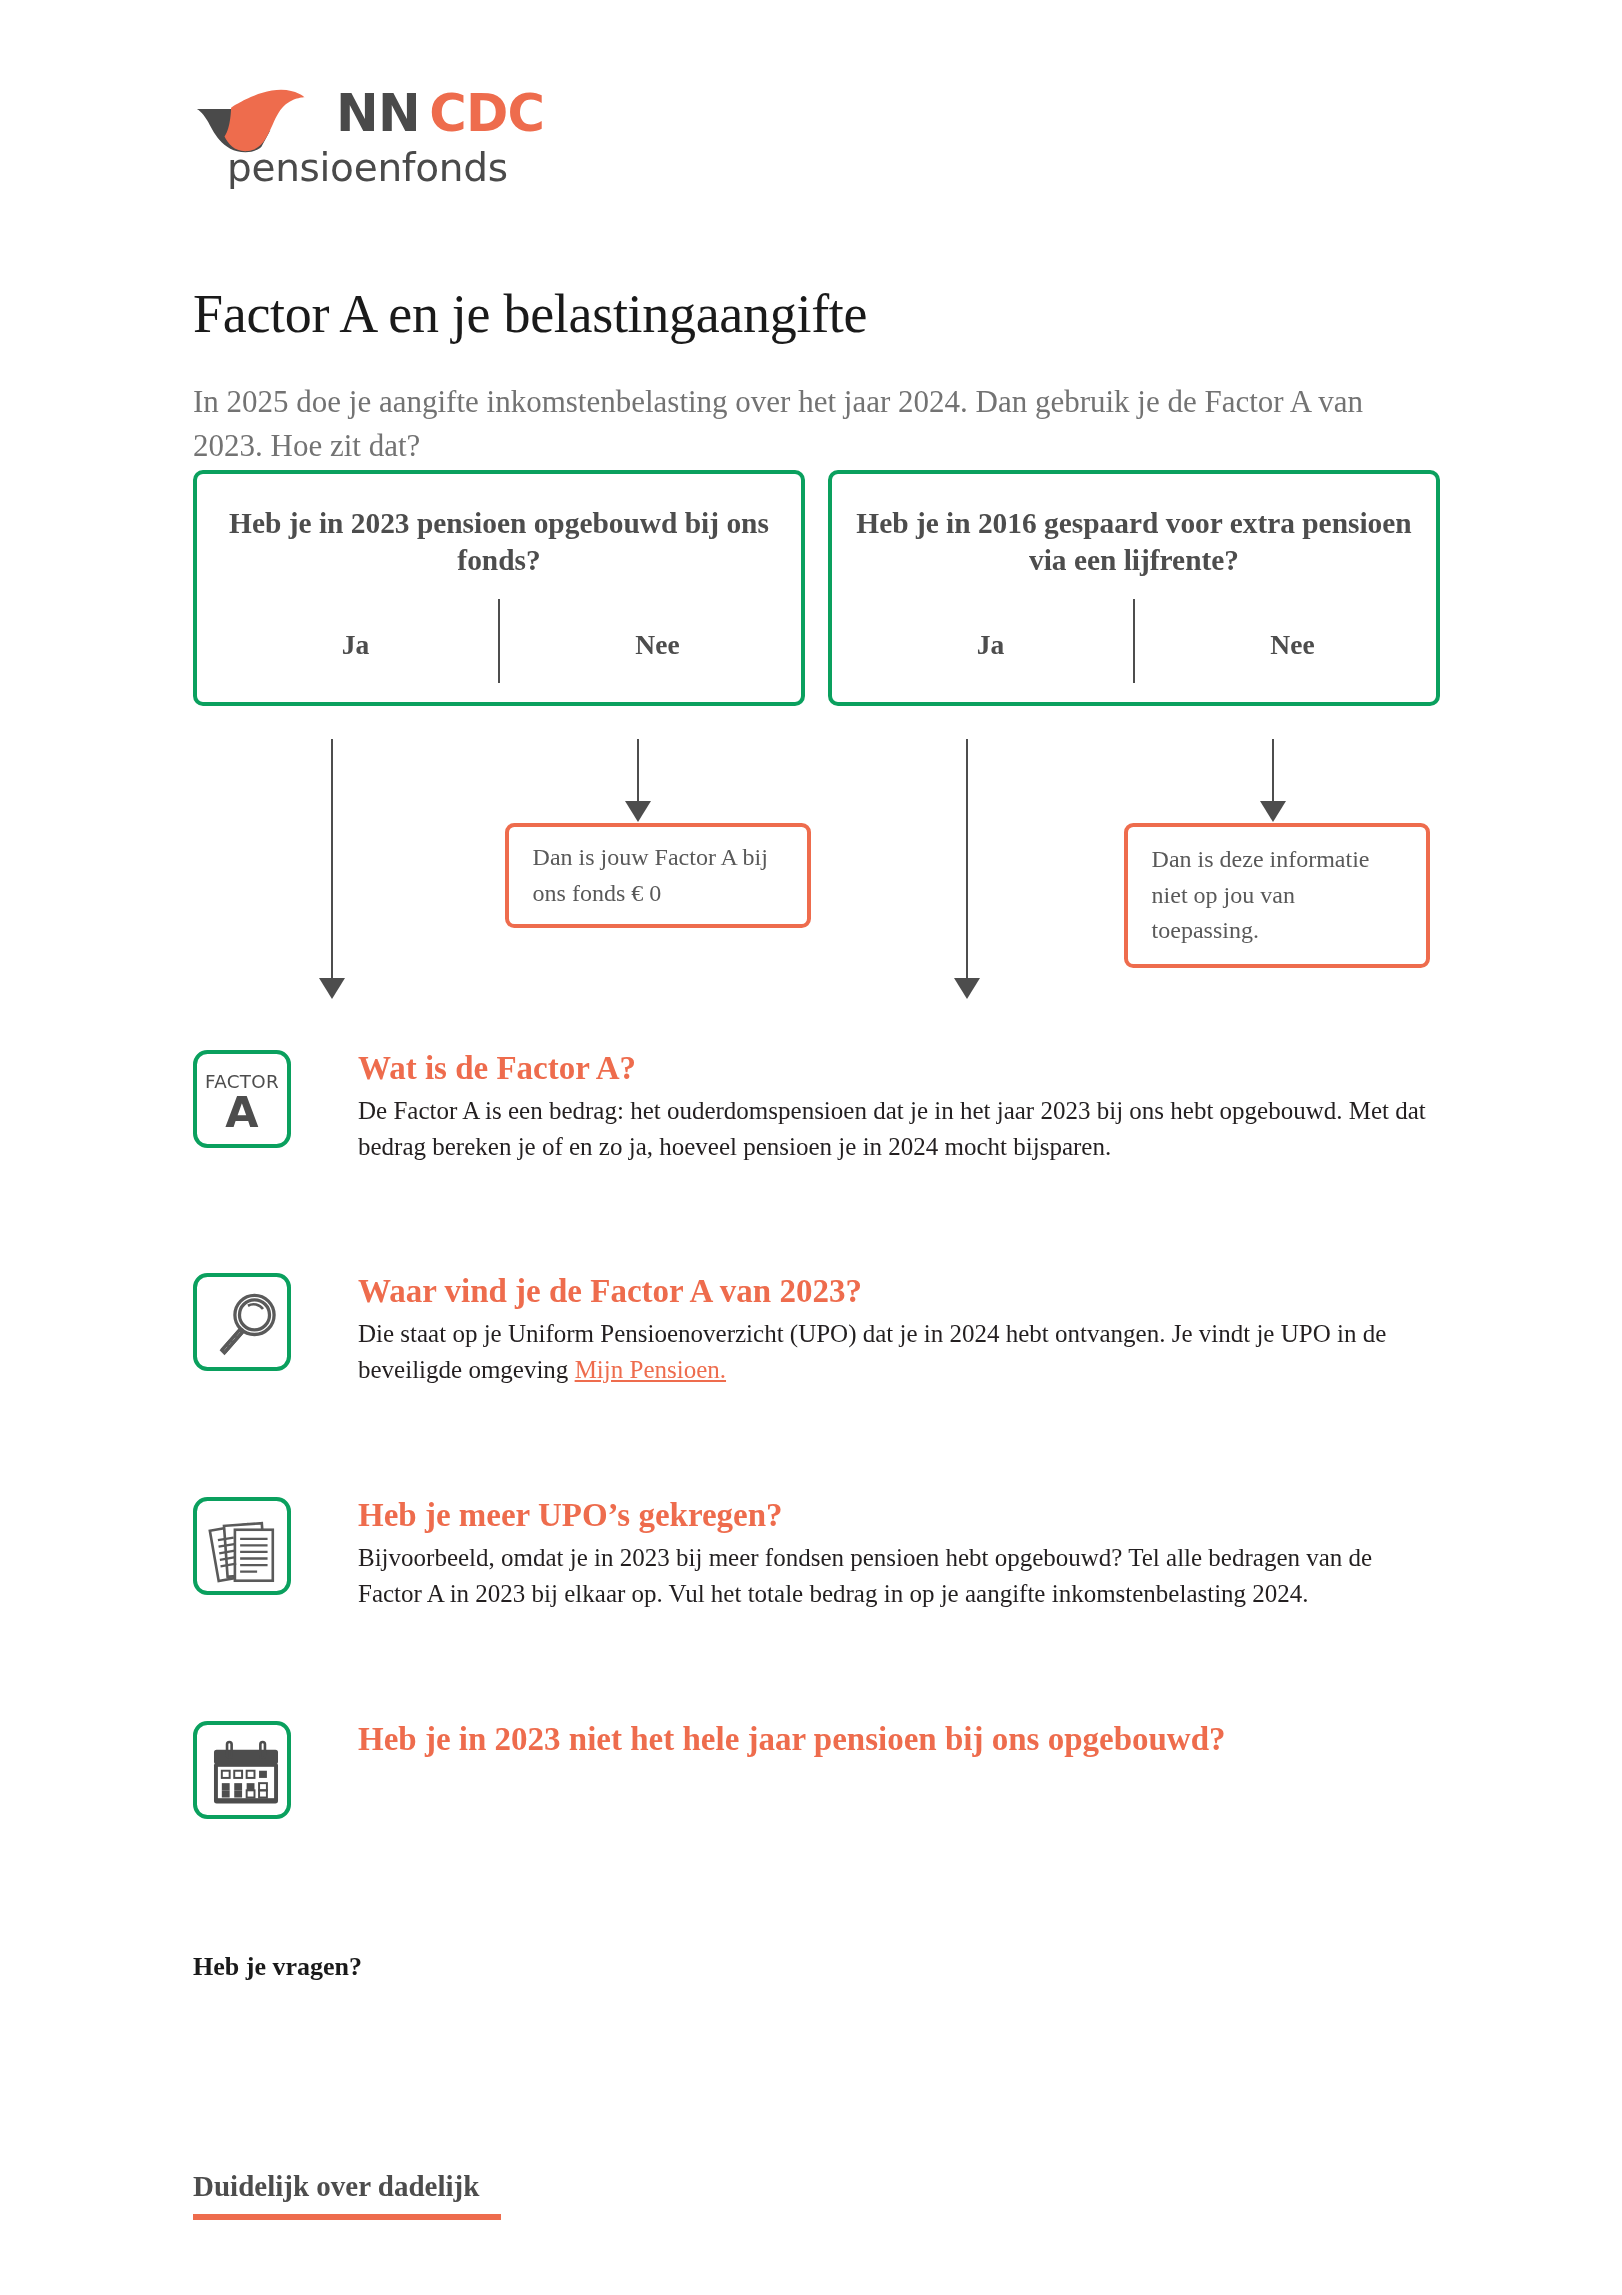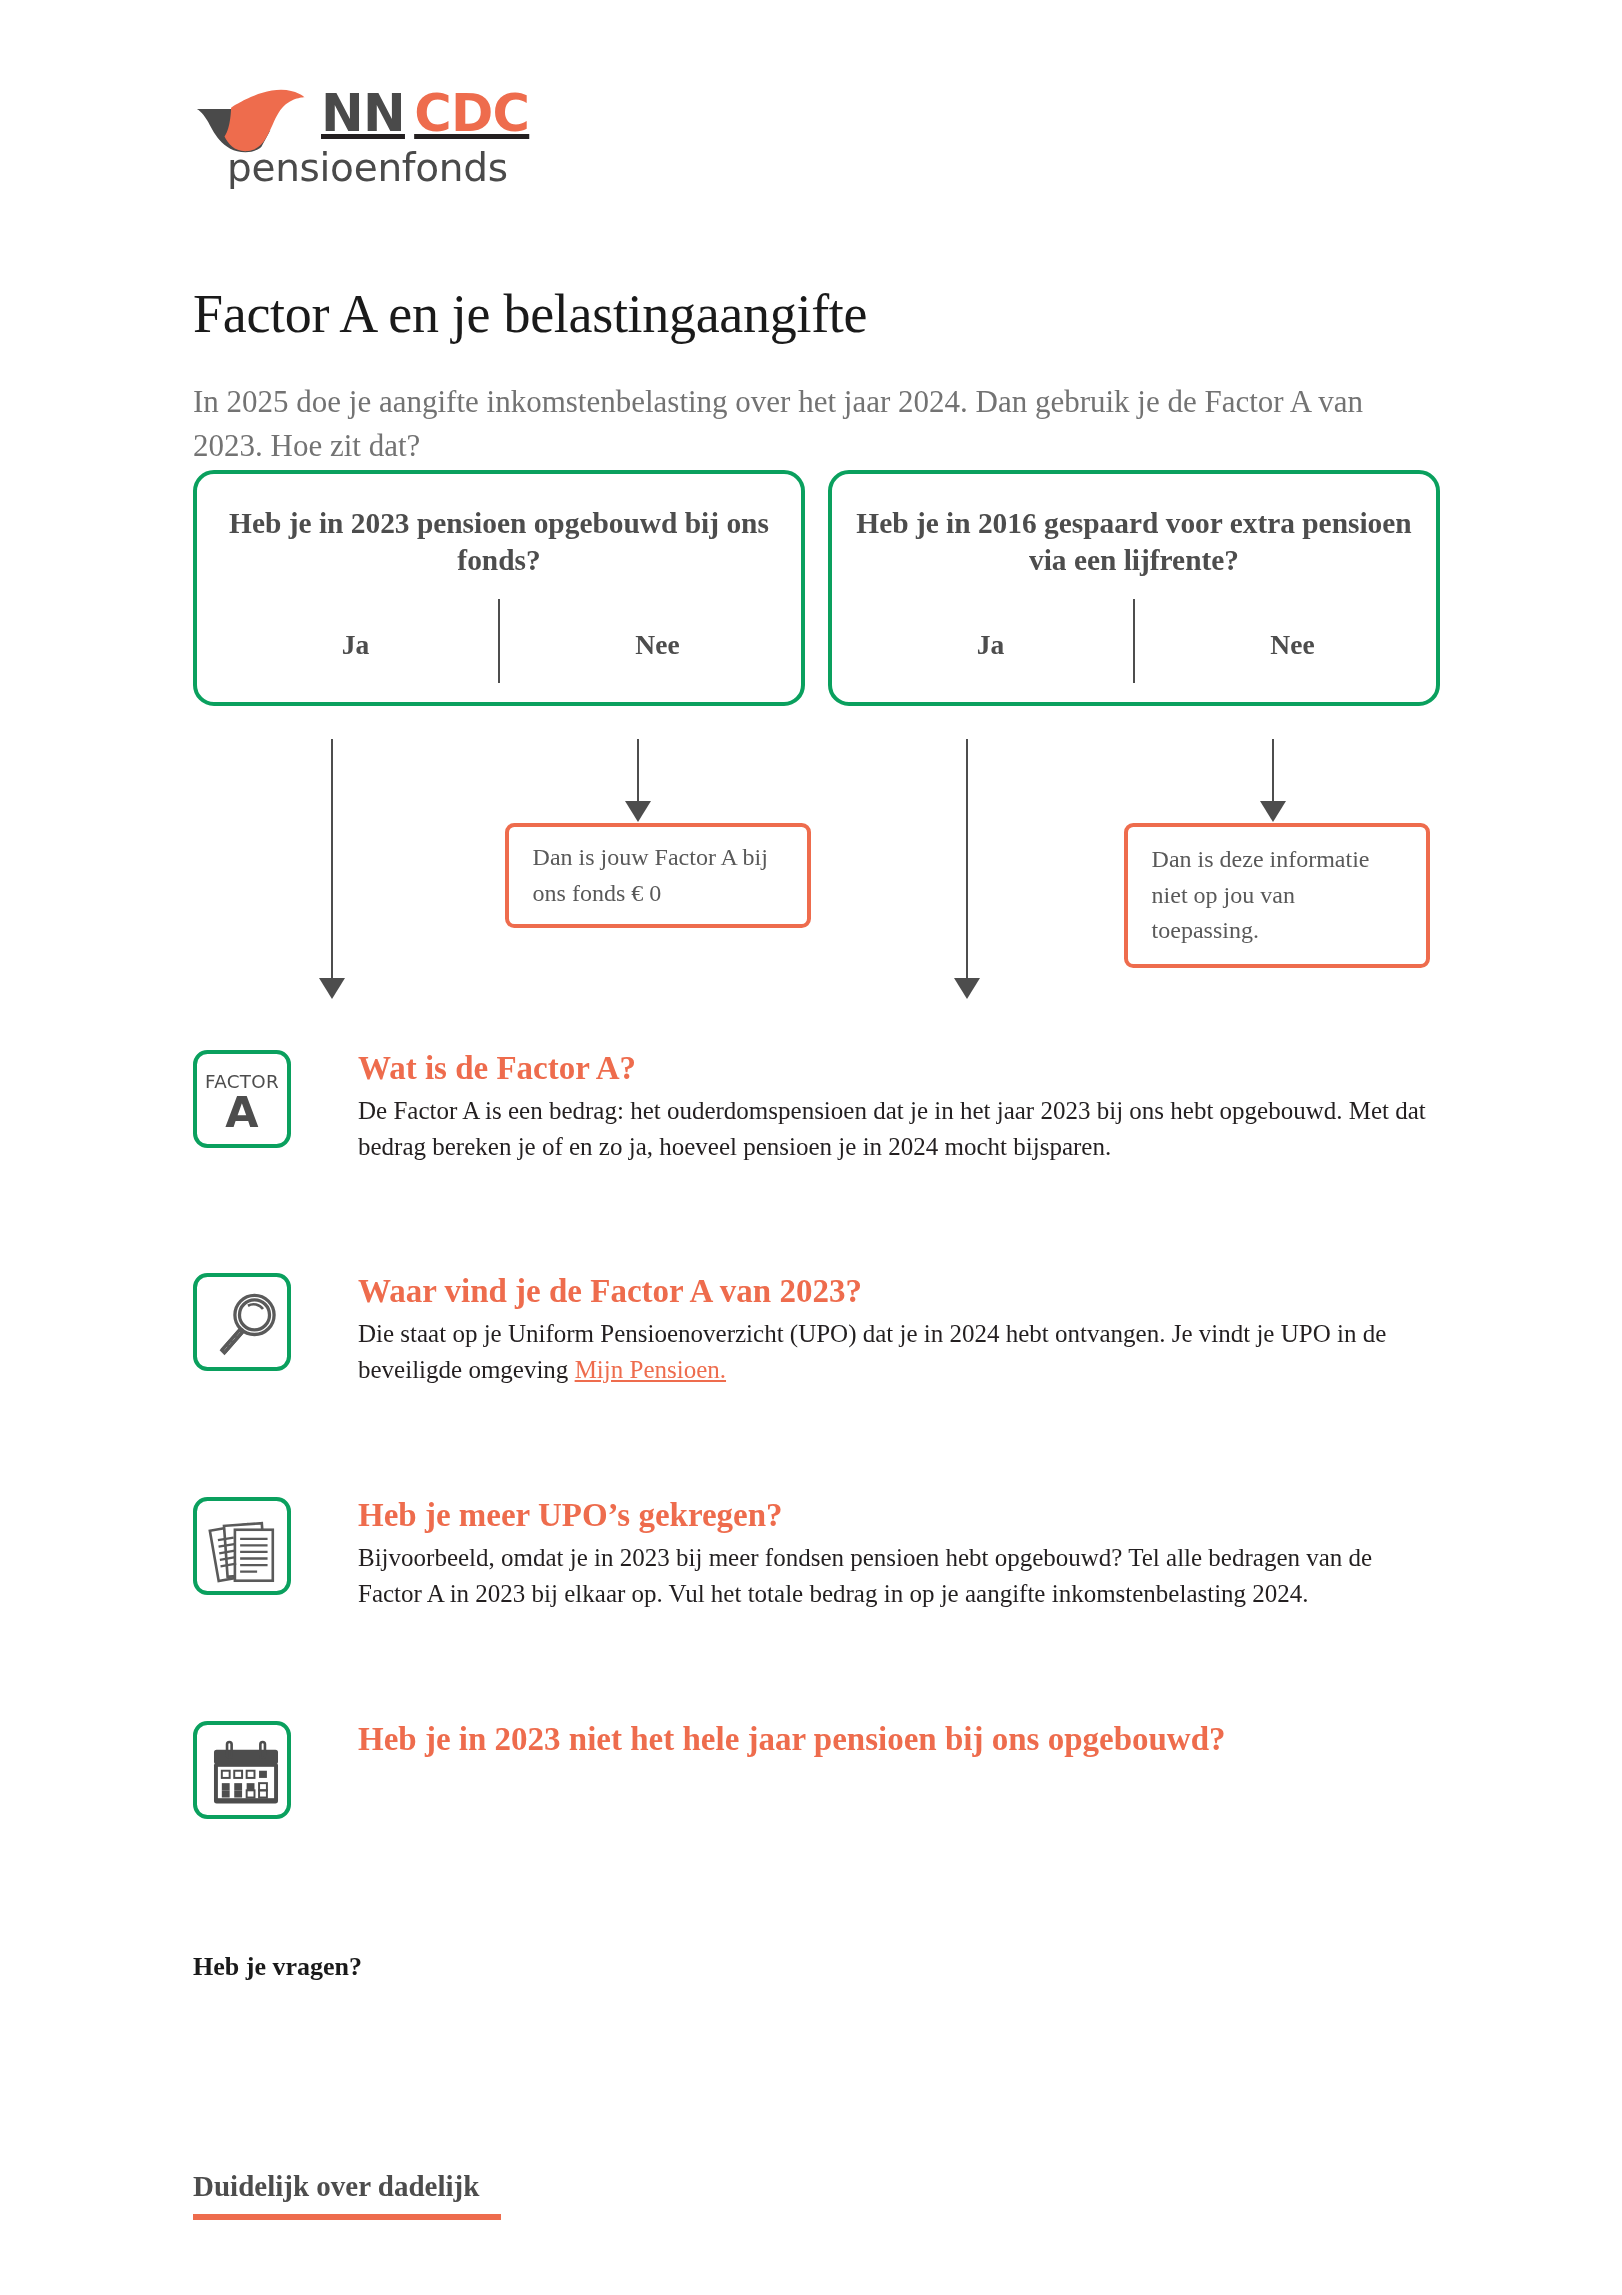--- a/index.html
+++ b/index.html
@@ -33,29 +33,28 @@
   }
   .logo-mark {
     position: absolute;
     left: 0;
     top: 0;
     width: 128px;
     height: 69px;
   }
   .logo-wordmark {
     position: absolute;
-    left: 128px;
+    left: 143px;
     top: 3.9px;
     font-family: "DejaVu Sans", "Liberation Sans", sans-serif;
     font-size: 51px;
     font-weight: 700;
     letter-spacing: -0.7px;
     line-height: 1;
     white-space: nowrap;
-    text-decoration: underline;
   }
   .logo-nn { color: #4a4a4a; }
   .logo-cdc { color: #ee6c4d; margin-left: 9.2px; }
   .logo-sub {
     position: absolute;
     left: 34px;
     top: 64px;
     font-family: "DejaVu Sans", "Liberation Sans", sans-serif;
     font-size: 39px;
     font-weight: 400;
@@ -87,21 +86,21 @@
     color: #737373;
   }
 
   
   .flow { position: absolute; left: 0; top: 0; width: 1623px; height: 1021px; }
 
   .decision {
     position: absolute;
     box-sizing: border-box;
     border: 4.6px solid #0aa05e;
-    border-radius: 21px;
+    border-radius: 10px;
     background: #ffffff;
   }
   .decision-q {
     position: absolute;
     left: 15.7px;
     right: 15.7px;
     top: 31px;
     text-align: center;
     font-size: 29.4px;
     font-weight: 700;

